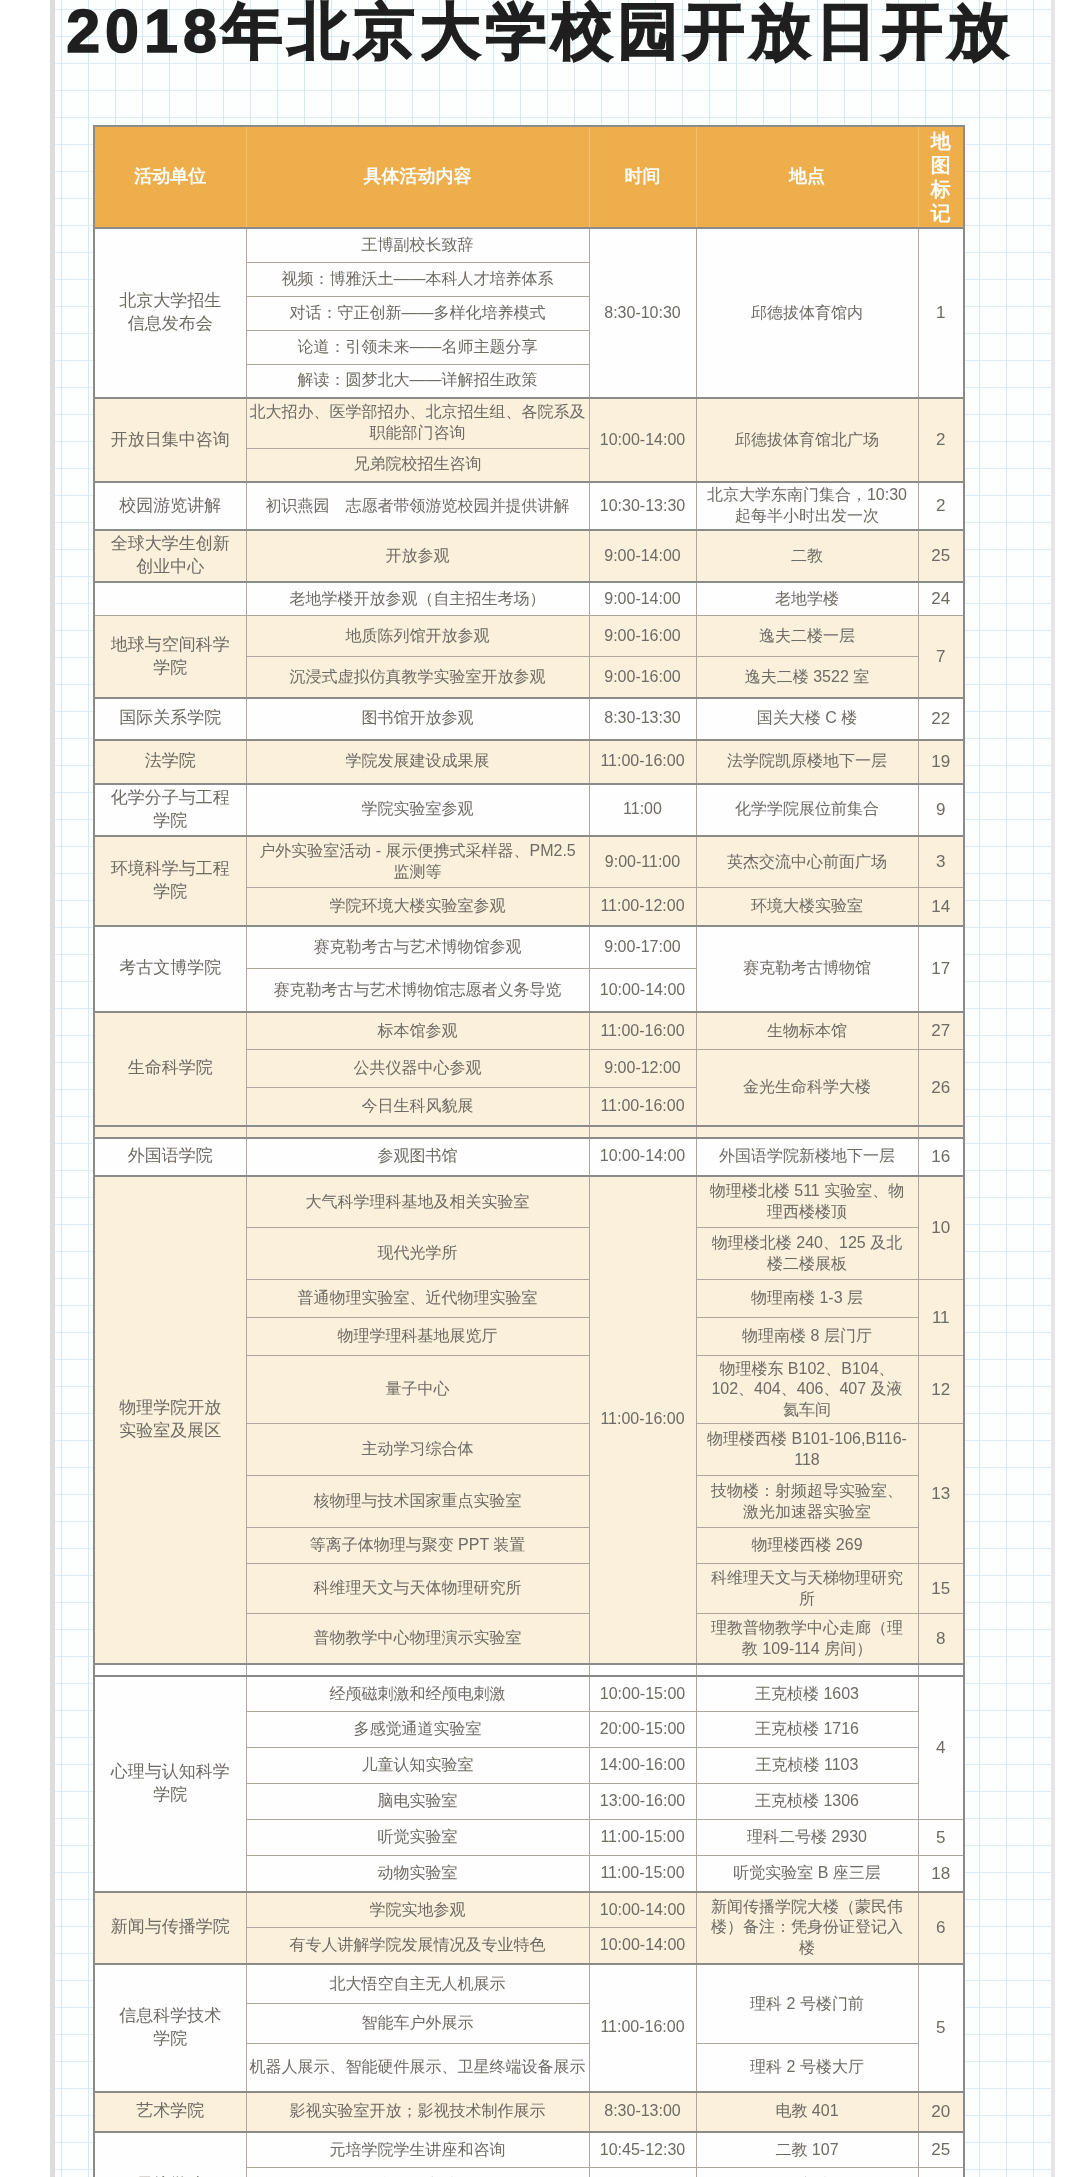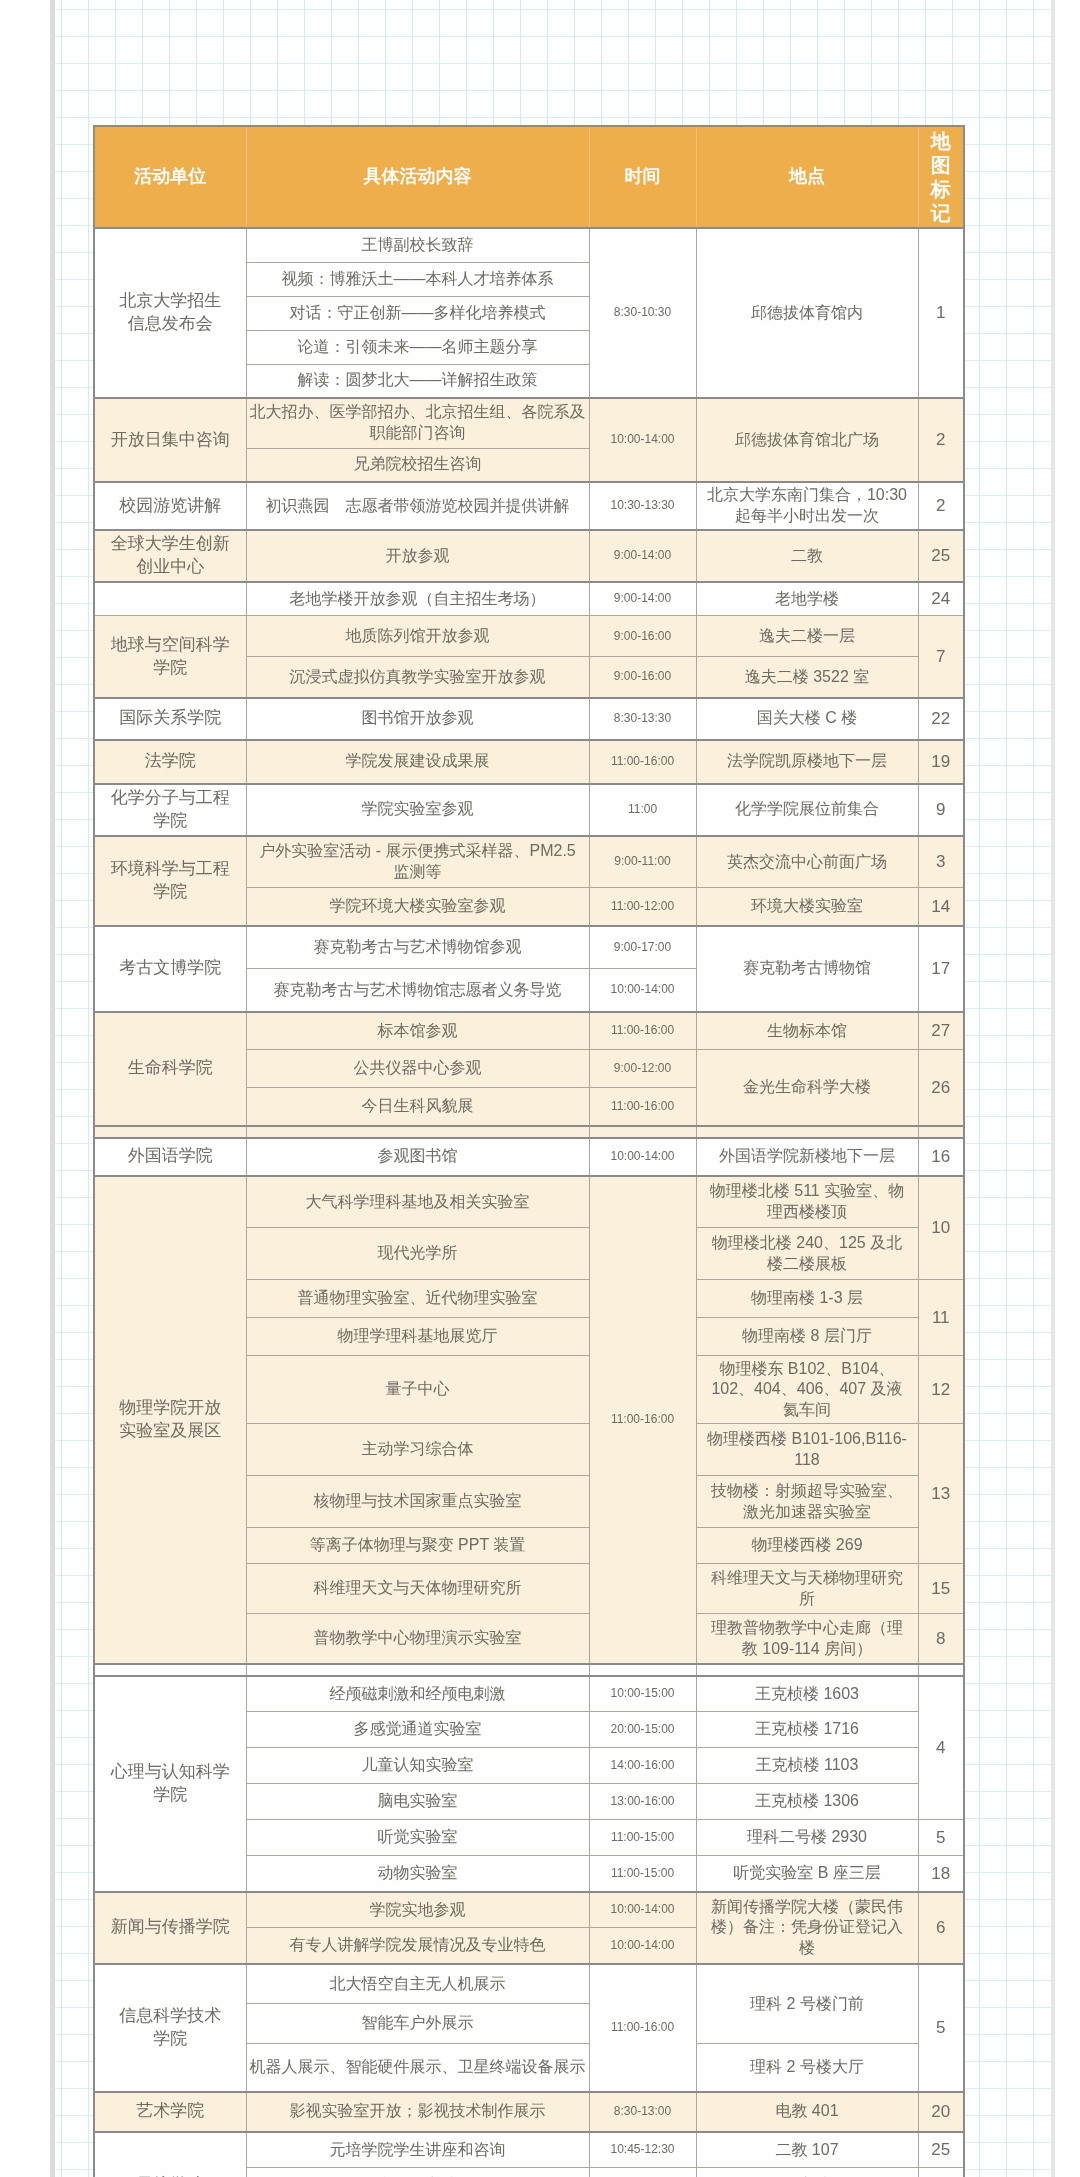--- a/index.html
+++ b/index.html
@@ -41,34 +41,35 @@
   }
   th.m{font-size:20px;padding:2px 4px;}
   td{
     border:1px solid #aca69d;
     color:#6e6a64;font-size:16px;line-height:1.3;
     text-align:center;vertical-align:middle;
     padding:2px 8px;
   }
   td.cc{padding:2px 3px;}
   td.u{font-size:17px;line-height:1.35;white-space:pre-line;padding:2px 14px;}
-  td.t{white-space:nowrap;font-size:12px;padding:2px 2px;}
+  td.t{white-space:nowrap;font-size:16px;padding:2px 2px;}
   td.l{padding:2px 9px;}
   td.m{padding:2px 3px;font-size:17px;}
   td.b{background:#faf0db;}
   td.w{background:#fefefe;}
   tr.gap td{padding:0;}
   .st{border-top:2px solid #8b8b8b;}
 </style>
 </head>
 <body>
 
 <div class="paper"></div>
 
 <div class="title">
+  <div>2018年北京大学校园开放日开放</div>
 </div>
 
 <table class="open-table">
   <colgroup>
     <col style="width:152px">
       <col style="width:343px">
       <col style="width:107px">
       <col style="width:222px">
       <col style="width:46px">
   </colgroup>

